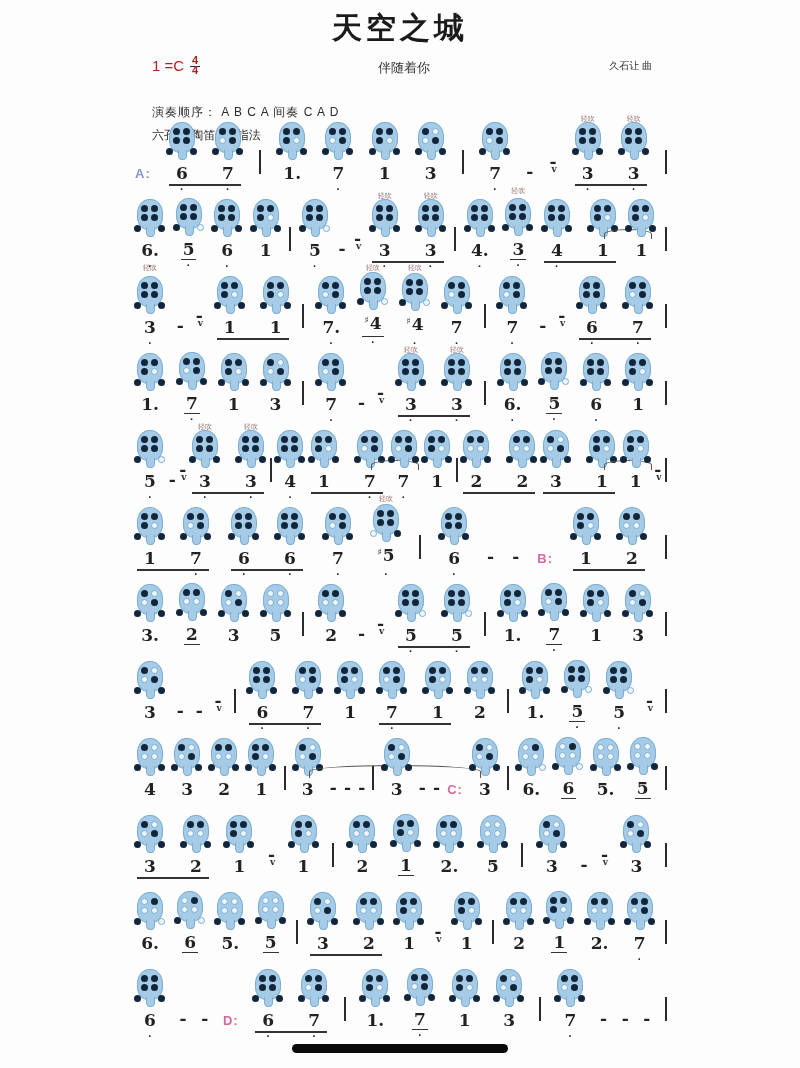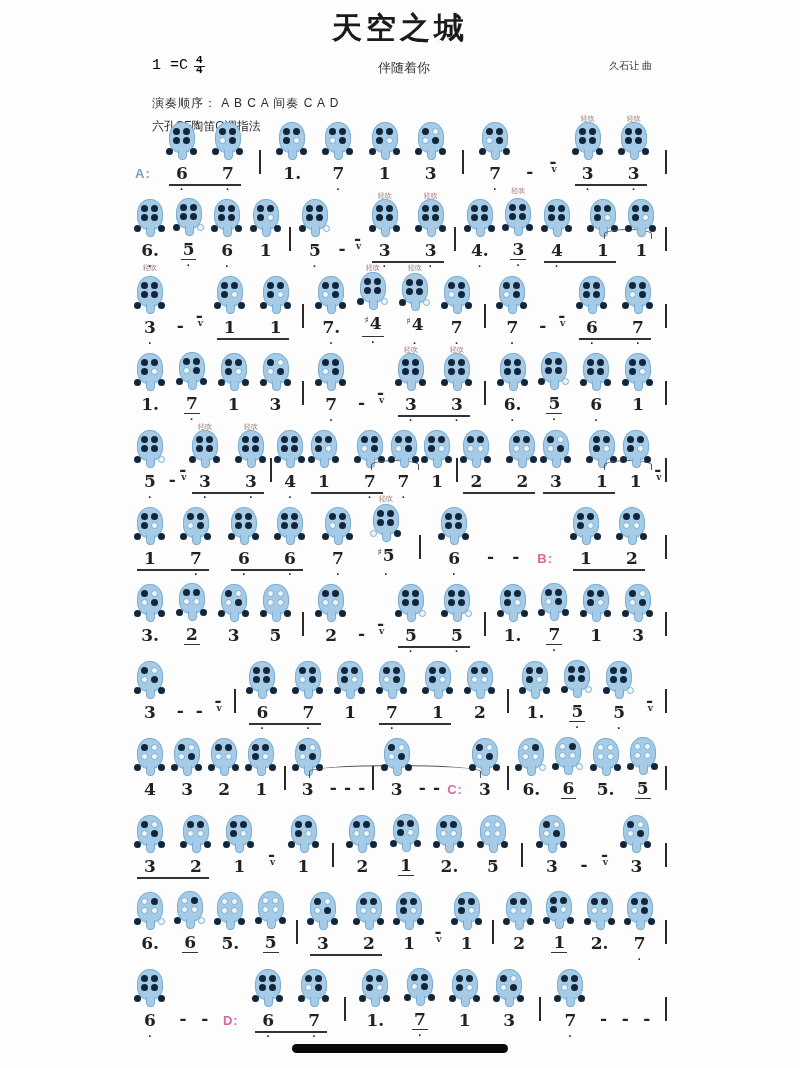--- a/index.html
+++ b/index.html
@@ -4,29 +4,29 @@
 <style>
   * { margin:0; padding:0; box-sizing:border-box; }
   html,body { width:800px; height:1068px; background:#fdfdfd; overflow:hidden;
               font-family:"Liberation Sans", sans-serif; }
   .page { position:relative; width:800px; height:832px; background:#fdfdfd; }
 
   .title { text-align:center; padding-top:8px; font-size:30px; font-weight:bold;
            color:#1a1a1a; letter-spacing:4px; font-family:"DejaVu Sans", sans-serif; }
 
   .meta { position:relative; height:34px; margin-top:4px; }
-  .keysig { position:absolute; left:152px; top:2px; font-size:15px; color:#000000;
-            font-family:Liberation Mono, monospace; display:flex; align-items:center; gap:6px;}
+  .keysig { position:absolute; left:152px; top:2px; font-size:15px; color:#b91c1c;
+            font-family:Liberation Sans, sans-serif; display:flex; align-items:center; gap:6px;}
   .frac { display:inline-block; text-align:center; font-size:11px; font-weight:bold; line-height:10px; }
   .frac .top { border-bottom:1px solid #222; padding:0 2px; }
   .subtitle { position:absolute; left:8px; right:0; text-align:center; top:6px;
               font-size:13px; color:#333; }
   .composer { position:absolute; right:148px; top:6px; font-size:10px; color:#333; }
 
-  .order-line { margin:8px 0 0 152px; font-size:12px; color:#2b2b2b; letter-spacing:1px; }
+  .order-line { margin:17px 0 0 152px; font-size:12px; color:#2b2b2b; letter-spacing:1px; }
   .fing-line  { margin:6px 0 0 152px; font-size:12px; color:#2b2b2b; }
 
   .score { position:absolute; left:135px; top:116px; width:532px; }
   .row { display:flex; justify-content:space-between; align-items:flex-end;
          height:77px; width:532px; }
 
   .cell { position:relative; display:flex; flex-direction:column; align-items:center;
           justify-content:flex-end; height:77px; padding-bottom:10px; }
 
   

